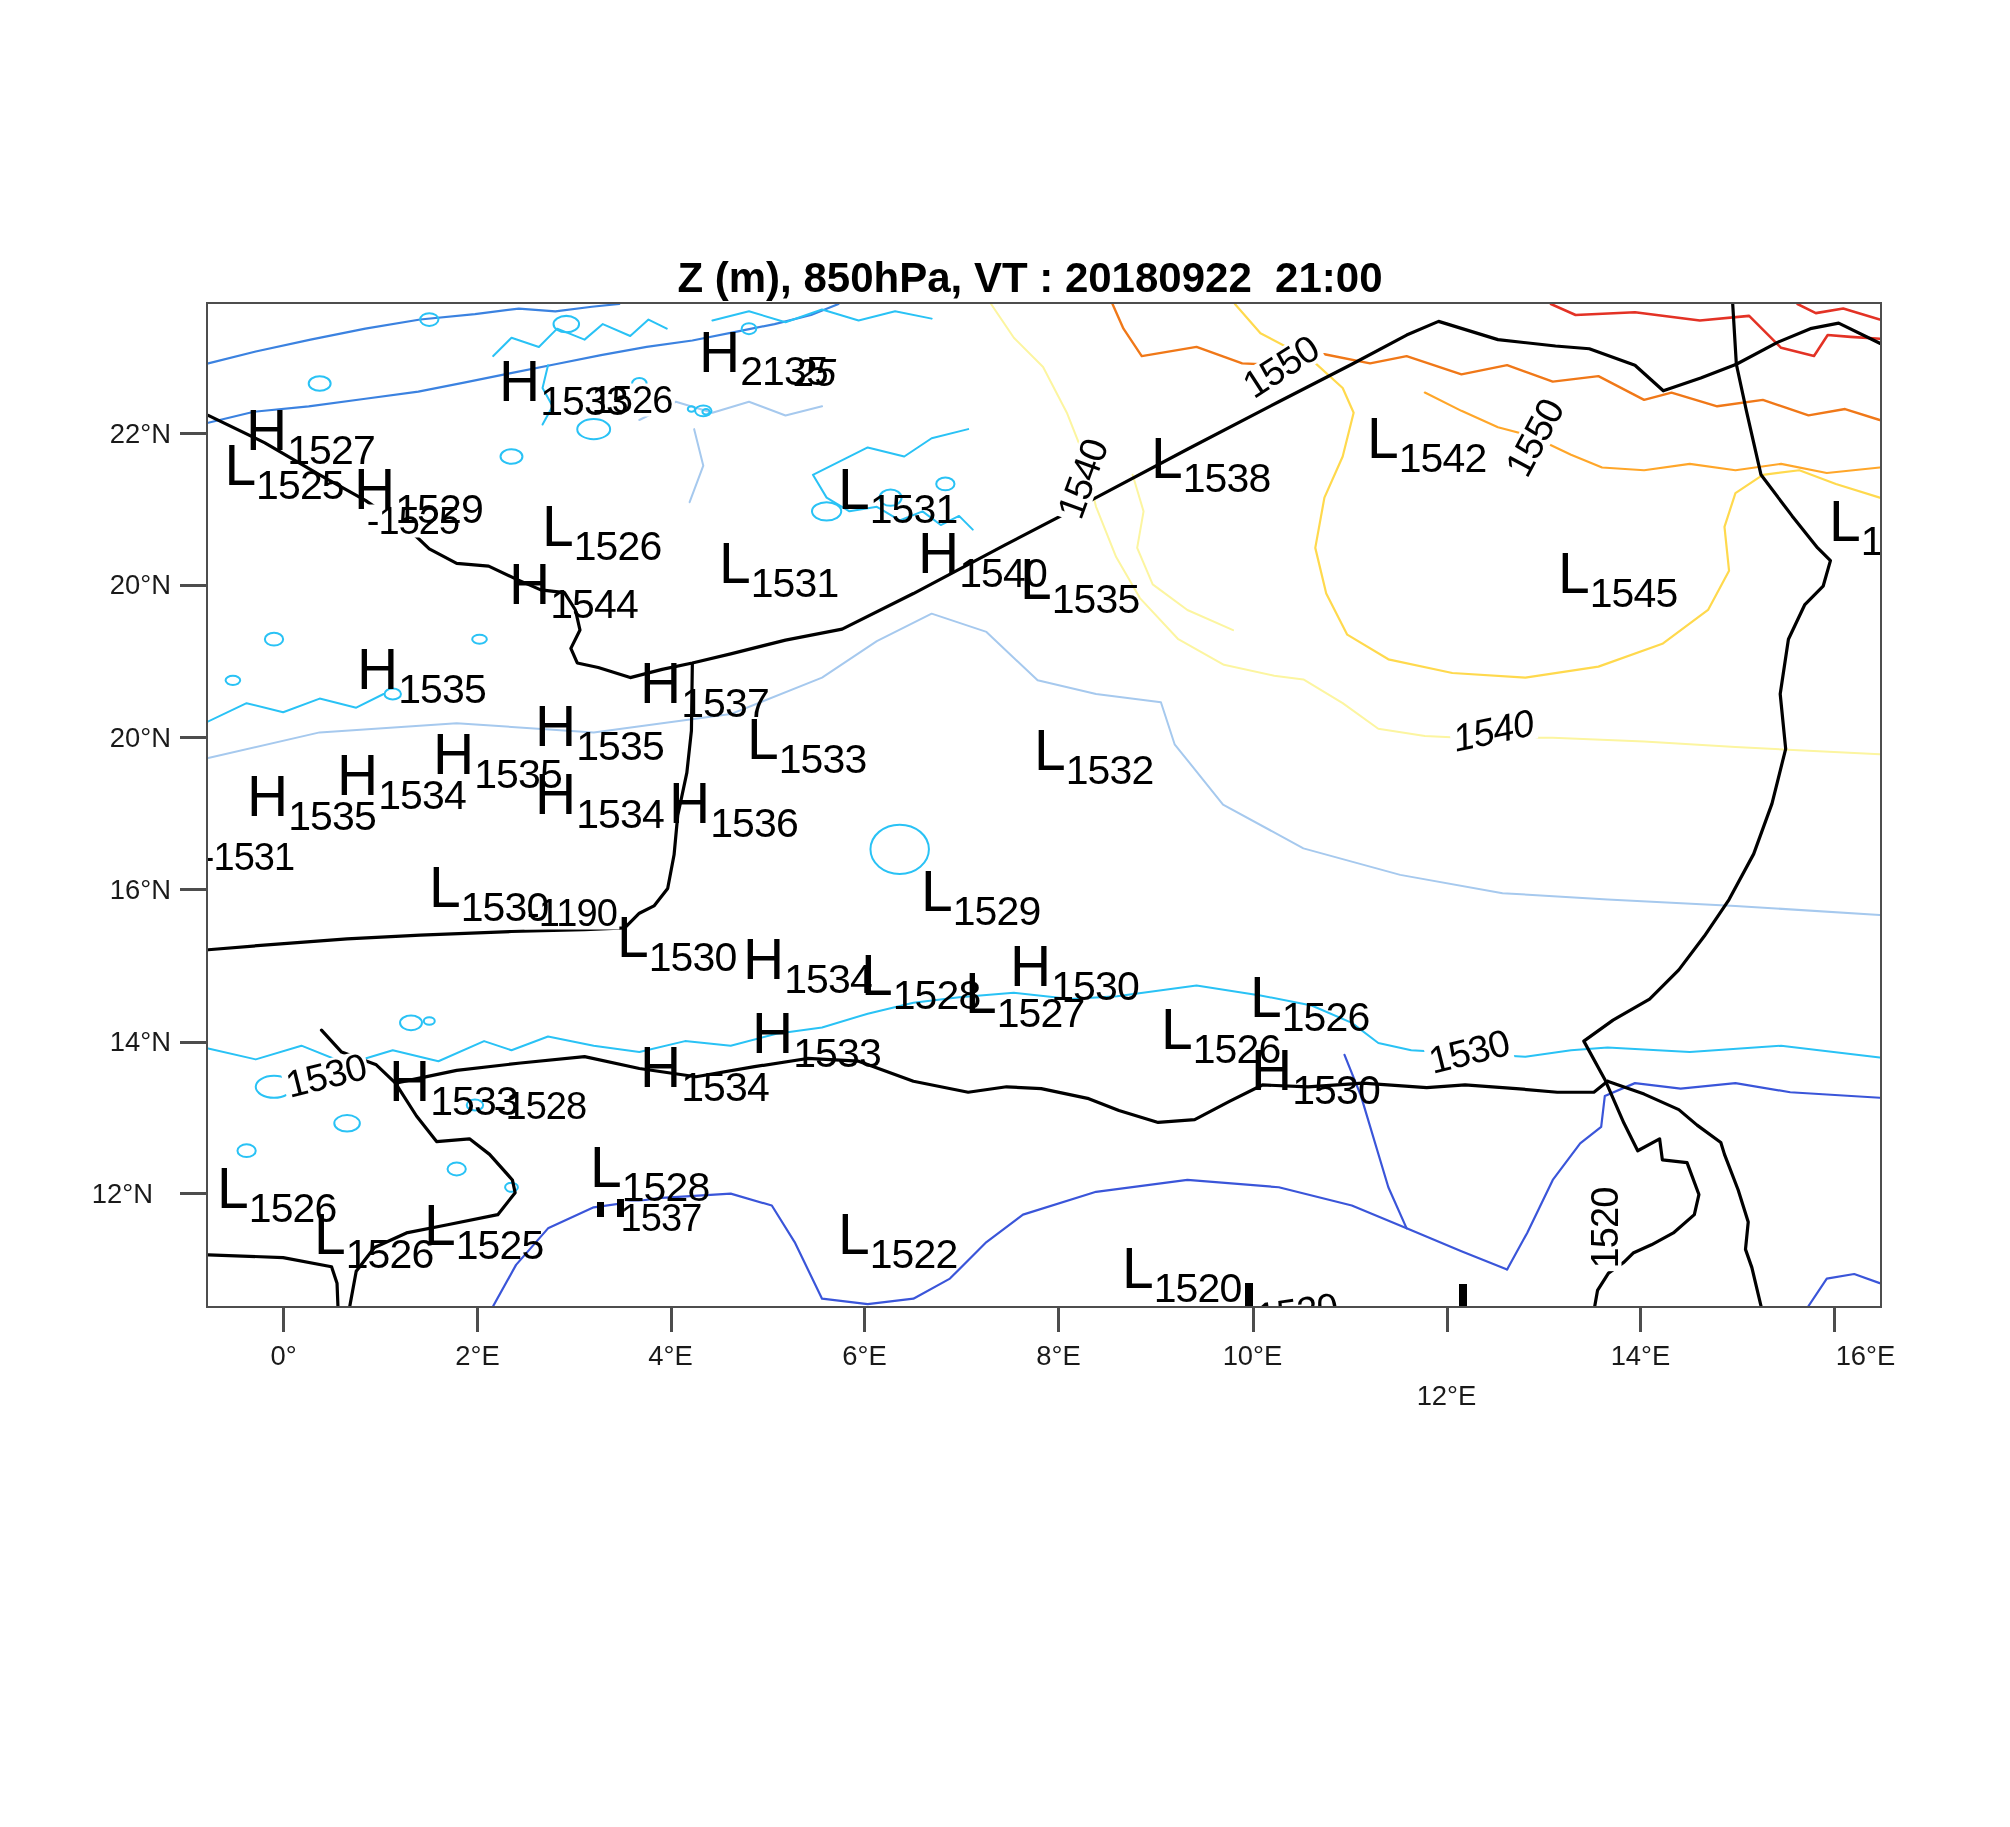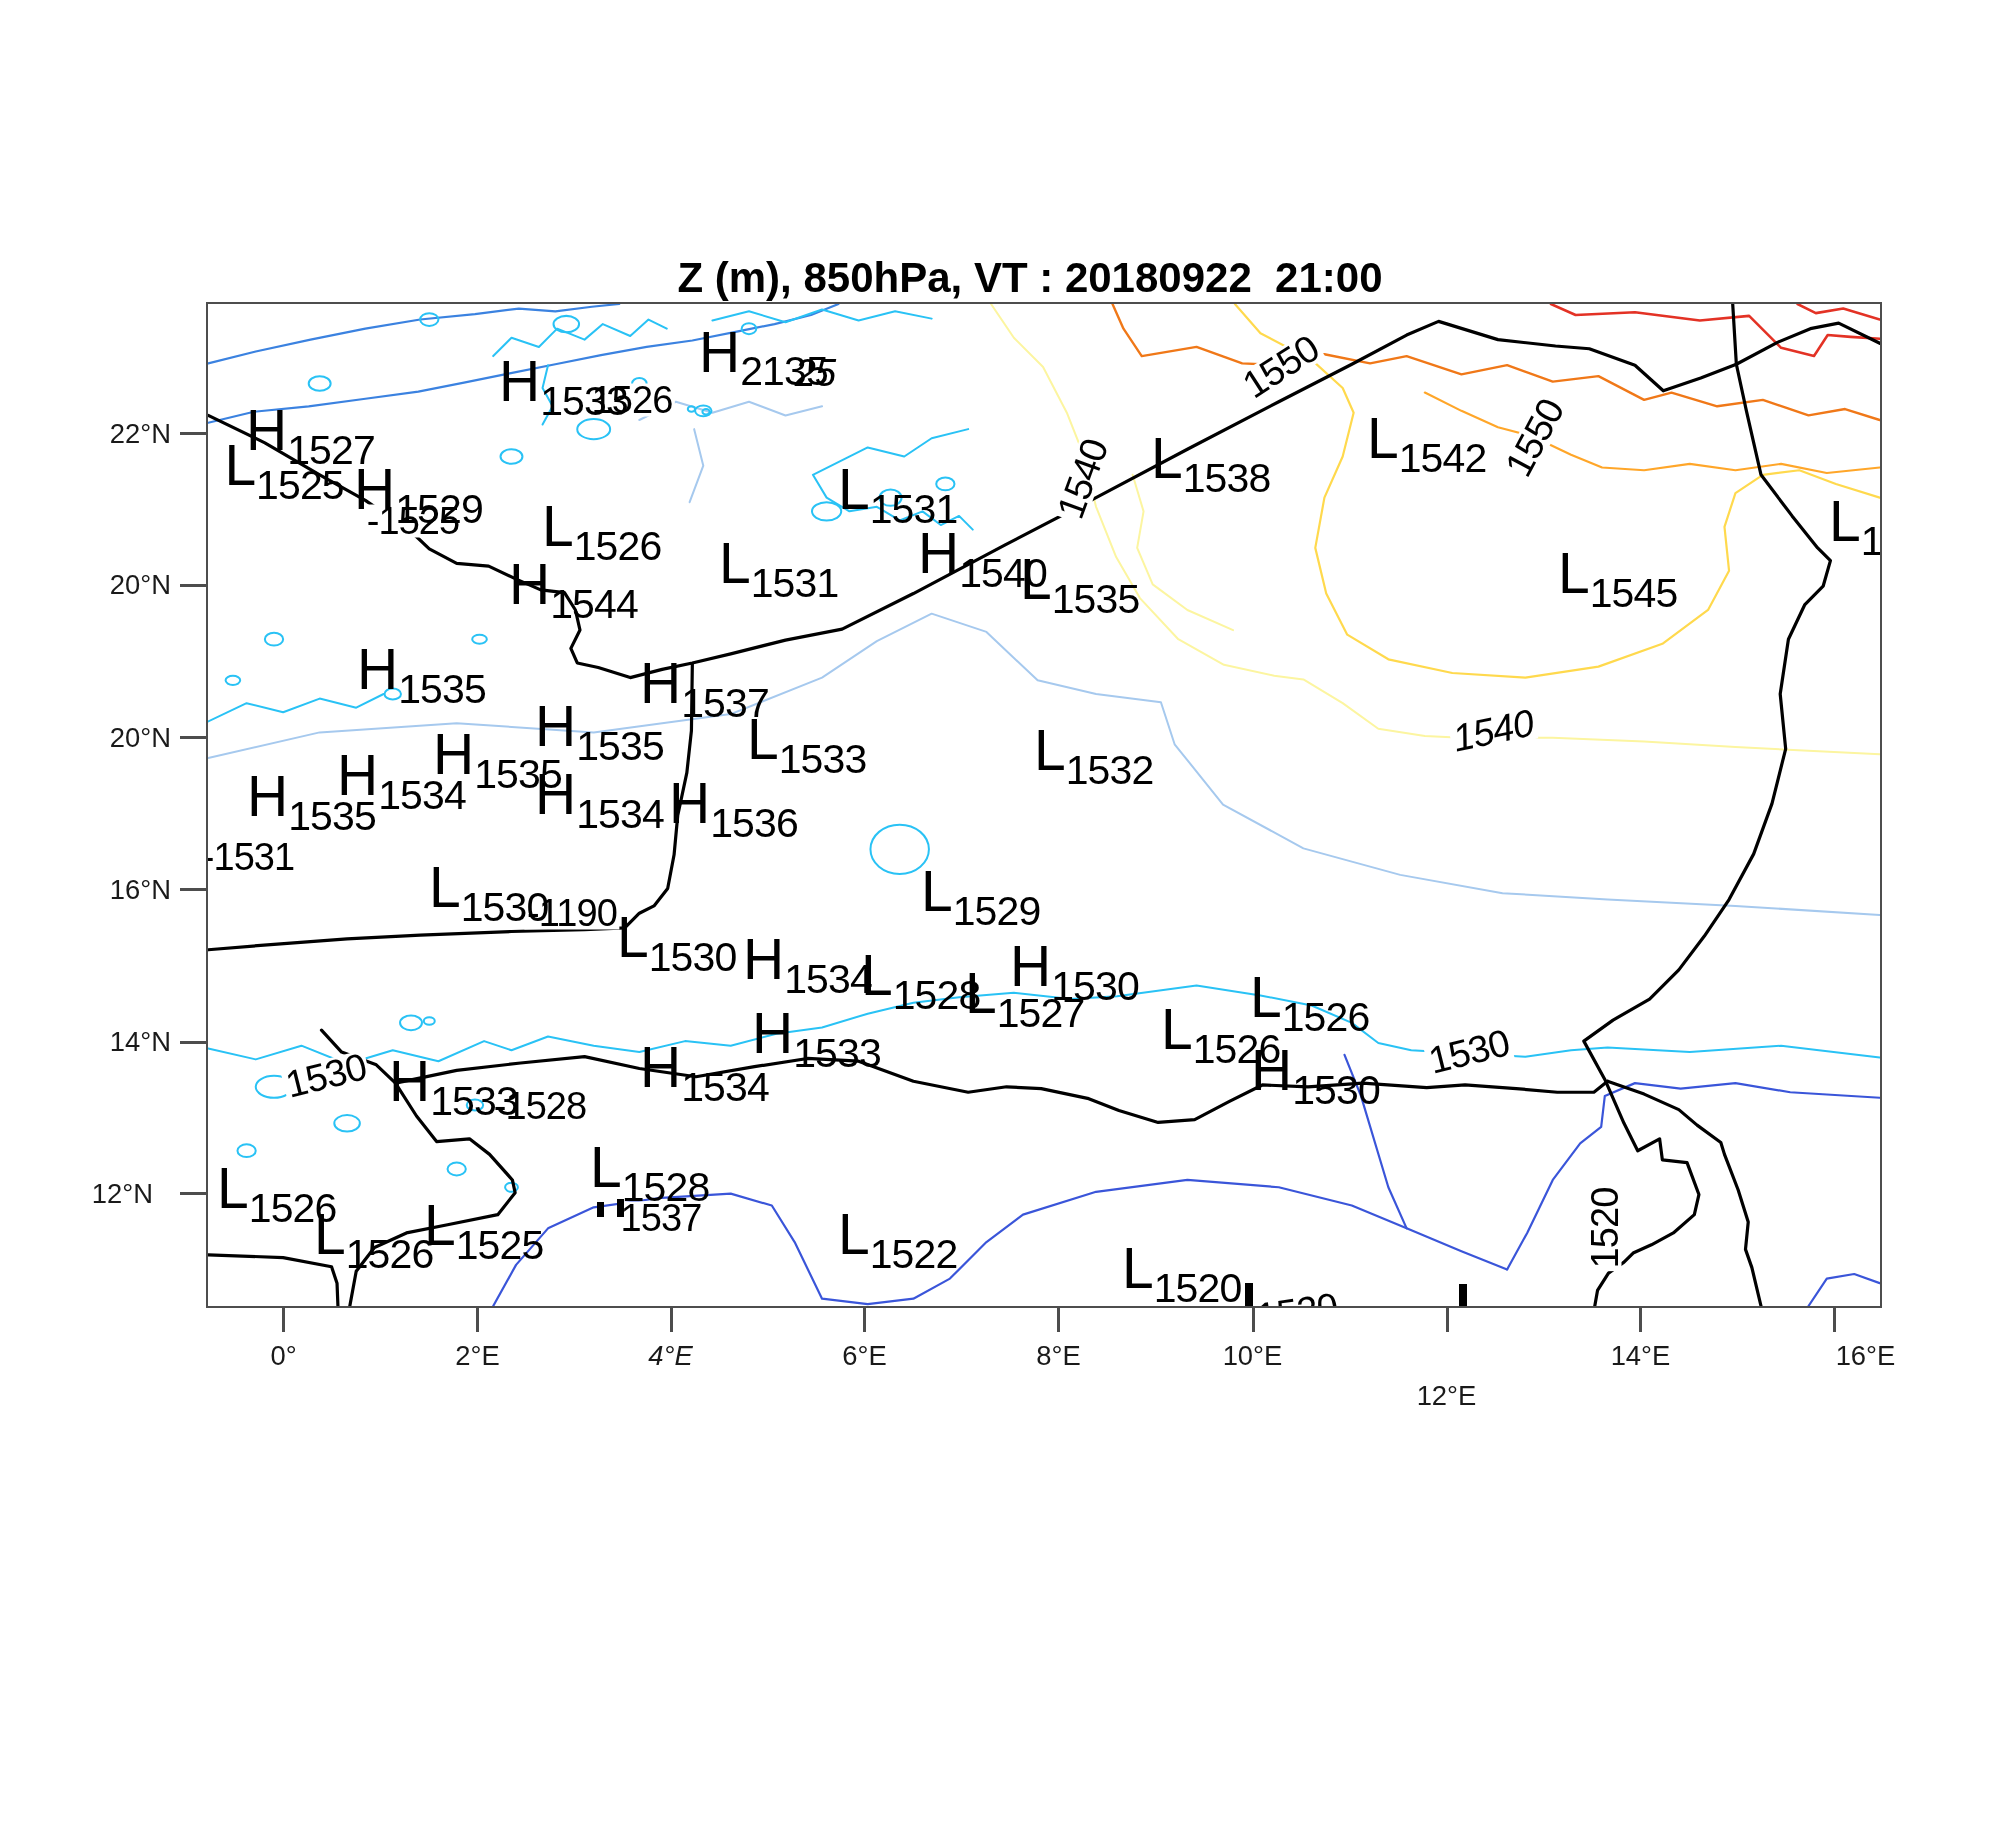--- a/index.html
+++ b/index.html
@@ -338,21 +338,21 @@
       <div class="ticklabel ylab" style="left: 52px; top: 874px; width: 119px;">16°N</div>
       <div class="tickline" style="left: 180px; top: 1041px; width: 25.6px; height: 2.7px;"></div>
       <div class="ticklabel ylab" style="left: 52px; top: 1026px; width: 119px;">14°N</div>
       <div class="tickline" style="left: 180px; top: 1192px; width: 25.6px; height: 2.7px;"></div>
       <div class="ticklabel ylab" style="left: 34px; top: 1178px; width: 119px;">12°N</div>
       <div class="tickline" style="left: 282px; top: 1307px; width: 2.7px; height: 25px;"></div>
       <div class="ticklabel xlab" style="left: 224px; top: 1340px; width: 119px;">0°</div>
       <div class="tickline" style="left: 476px; top: 1307px; width: 2.7px; height: 25px;"></div>
       <div class="ticklabel xlab" style="left: 418px; top: 1340px; width: 119px;">2°E</div>
       <div class="tickline" style="left: 670px; top: 1307px; width: 2.7px; height: 25px;"></div>
-      <div class="ticklabel xlab" style="left: 611px; top: 1340px; width: 119px; font-style: italic;">4°E</div>
+      <div class="ticklabel xlab" style="left: 611px; top: 1340px; width: 119px;">4°E</div>
       <div class="tickline" style="left: 863px; top: 1307px; width: 2.7px; height: 25px;"></div>
       <div class="ticklabel xlab" style="left: 805px; top: 1340px; width: 119px;">6°E</div>
       <div class="tickline" style="left: 1057px; top: 1307px; width: 2.7px; height: 25px;"></div>
       <div class="ticklabel xlab" style="left: 999px; top: 1340px; width: 119px;">8°E</div>
       <div class="tickline" style="left: 1252px; top: 1307px; width: 2.7px; height: 25px;"></div>
       <div class="ticklabel xlab" style="left: 1193px; top: 1340px; width: 119px;">10°E</div>
       <div class="tickline" style="left: 1446px; top: 1307px; width: 2.7px; height: 25px;"></div>
       <div class="ticklabel xlab" style="left: 1387px; top: 1340px; width: 119px; margin-top: 40px;">12°E</div>
       <div class="tickline" style="left: 1639px; top: 1307px; width: 2.7px; height: 25px;"></div>
       <div class="ticklabel xlab" style="left: 1581px; top: 1340px; width: 119px;">14°E</div>

